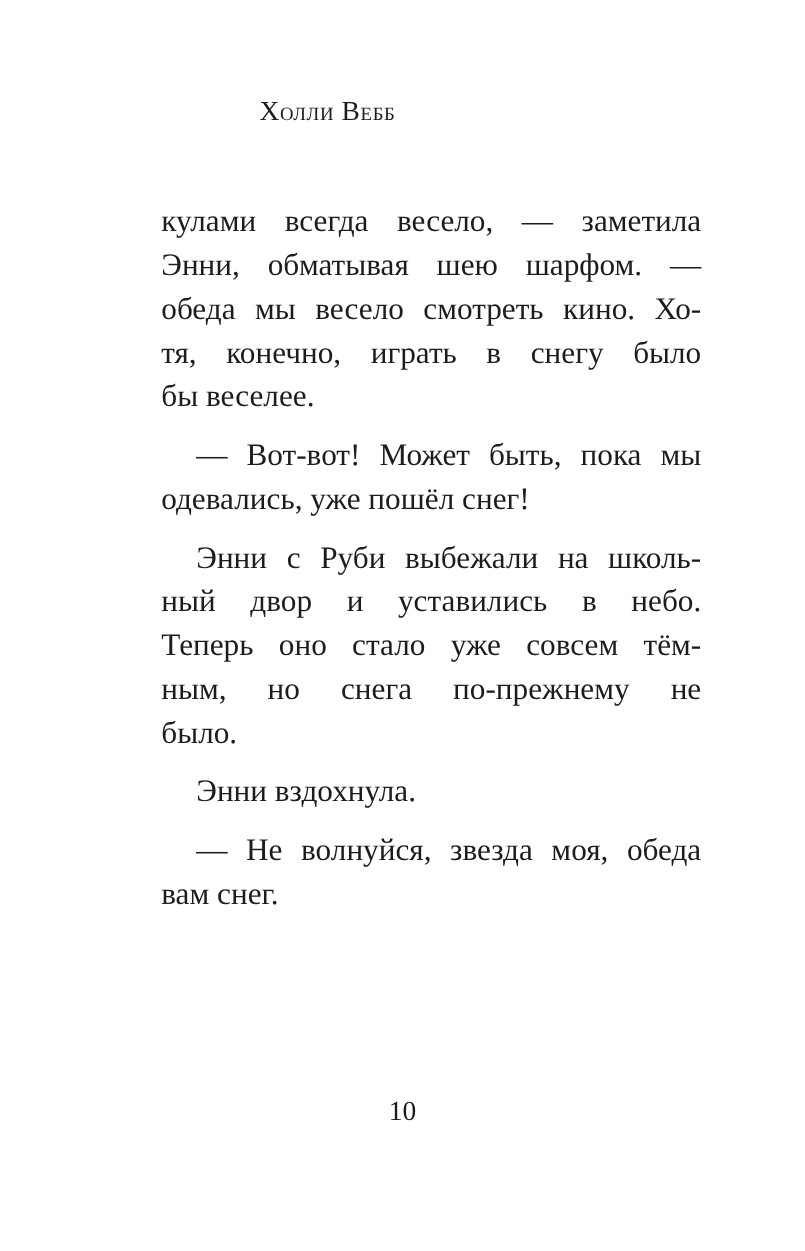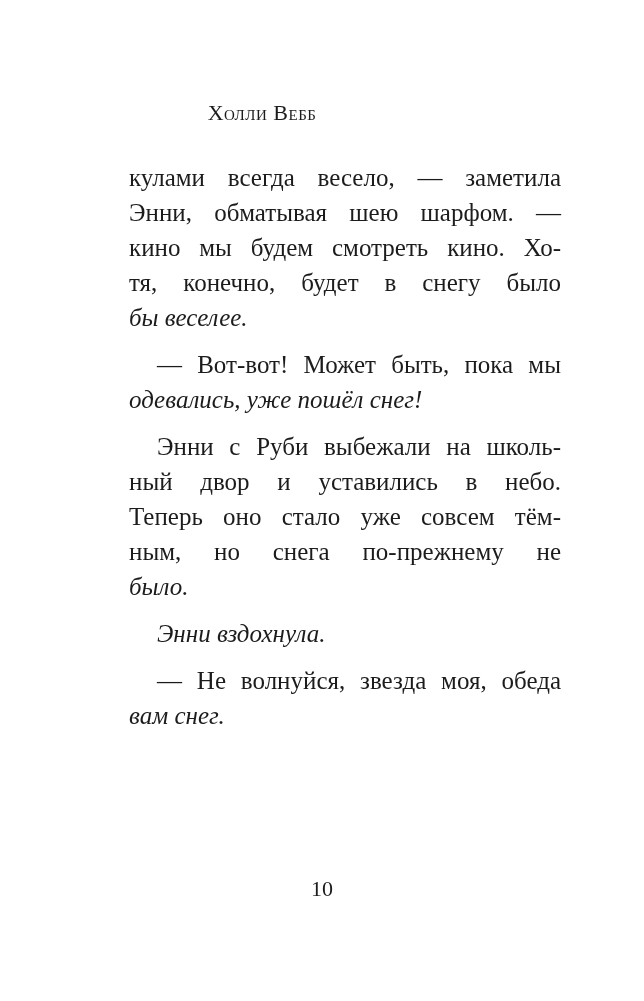--- a/index.html
+++ b/index.html
@@ -10,21 +10,21 @@
   body {
     width: 644px;
     height: 1001px;
     position: relative;
     overflow: hidden;
     font-family: "Liberation Serif", "DejaVu Serif", serif;
     color: #1c1c1c;
   }
   .page-header {
     position: absolute;
-    top: 100px;
+    top: 76px;
     left: 0;
     width: 524px;
     text-align: center;
     font-size: 22px;
     letter-spacing: 0.5px;
     font-variant: small-caps;
   }
   .body-text {
     position: absolute;
     top: 160px;
@@ -39,21 +39,20 @@
   .line {
     display: block;
     white-space: nowrap;
     text-align: justify;
     text-align-last: justify;
     height: 35px;
   }
   .line.last {
     text-align: left;
     text-align-last: left;
-    font-style: italic;
   }
   .line.indent {
     padding-left: 28px;
   }
   .page-number {
     position: absolute;
     top: 876px;
     left: 0;
     width: 644px;
     text-align: center;
@@ -65,22 +64,22 @@
 
 <div>
 
   <div class="page-header">Холли Вебб</div>
 
   <div class="body-text">
 
     <p class="paragraph">
       <span class="line">кулами всегда весело, — заметила</span>
       <span class="line">Энни, обматывая шею шарфом. —</span>
-      <span class="line">кино мы будем смотреть кино. Хо-</span>
-      <span class="line">тя, конечно, будет в снегу было</span>
+      <span class="line">обеда мы весело смотреть кино. Хо-</span>
+      <span class="line">тя, конечно, играть в снегу было</span>
       <span class="line last">бы веселее.</span>
     </p>
 
     <p class="paragraph">
       <span class="line indent">— Вот-вот! Может быть, пока мы</span>
       <span class="line last">одевались, уже пошёл снег!</span>
     </p>
 
     <p class="paragraph">
       <span class="line indent">Энни с Руби выбежали на школь-</span>

